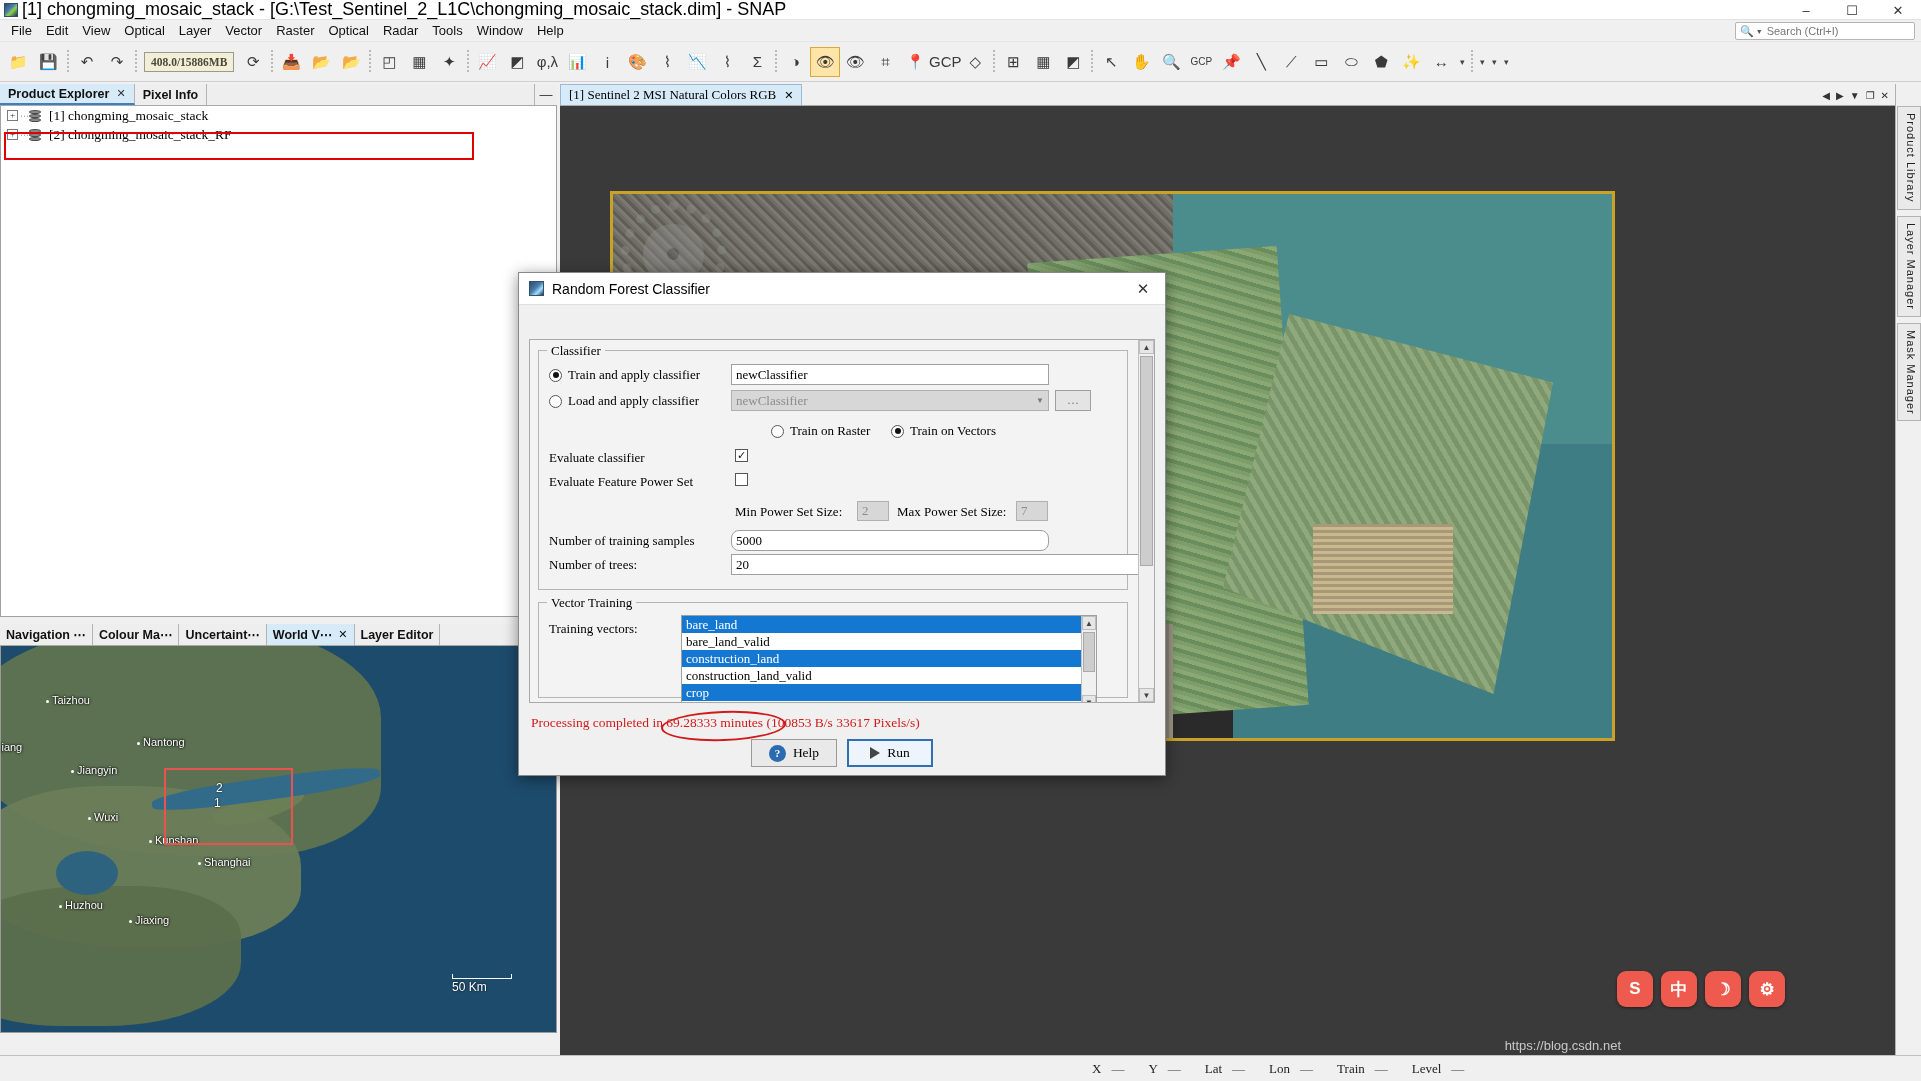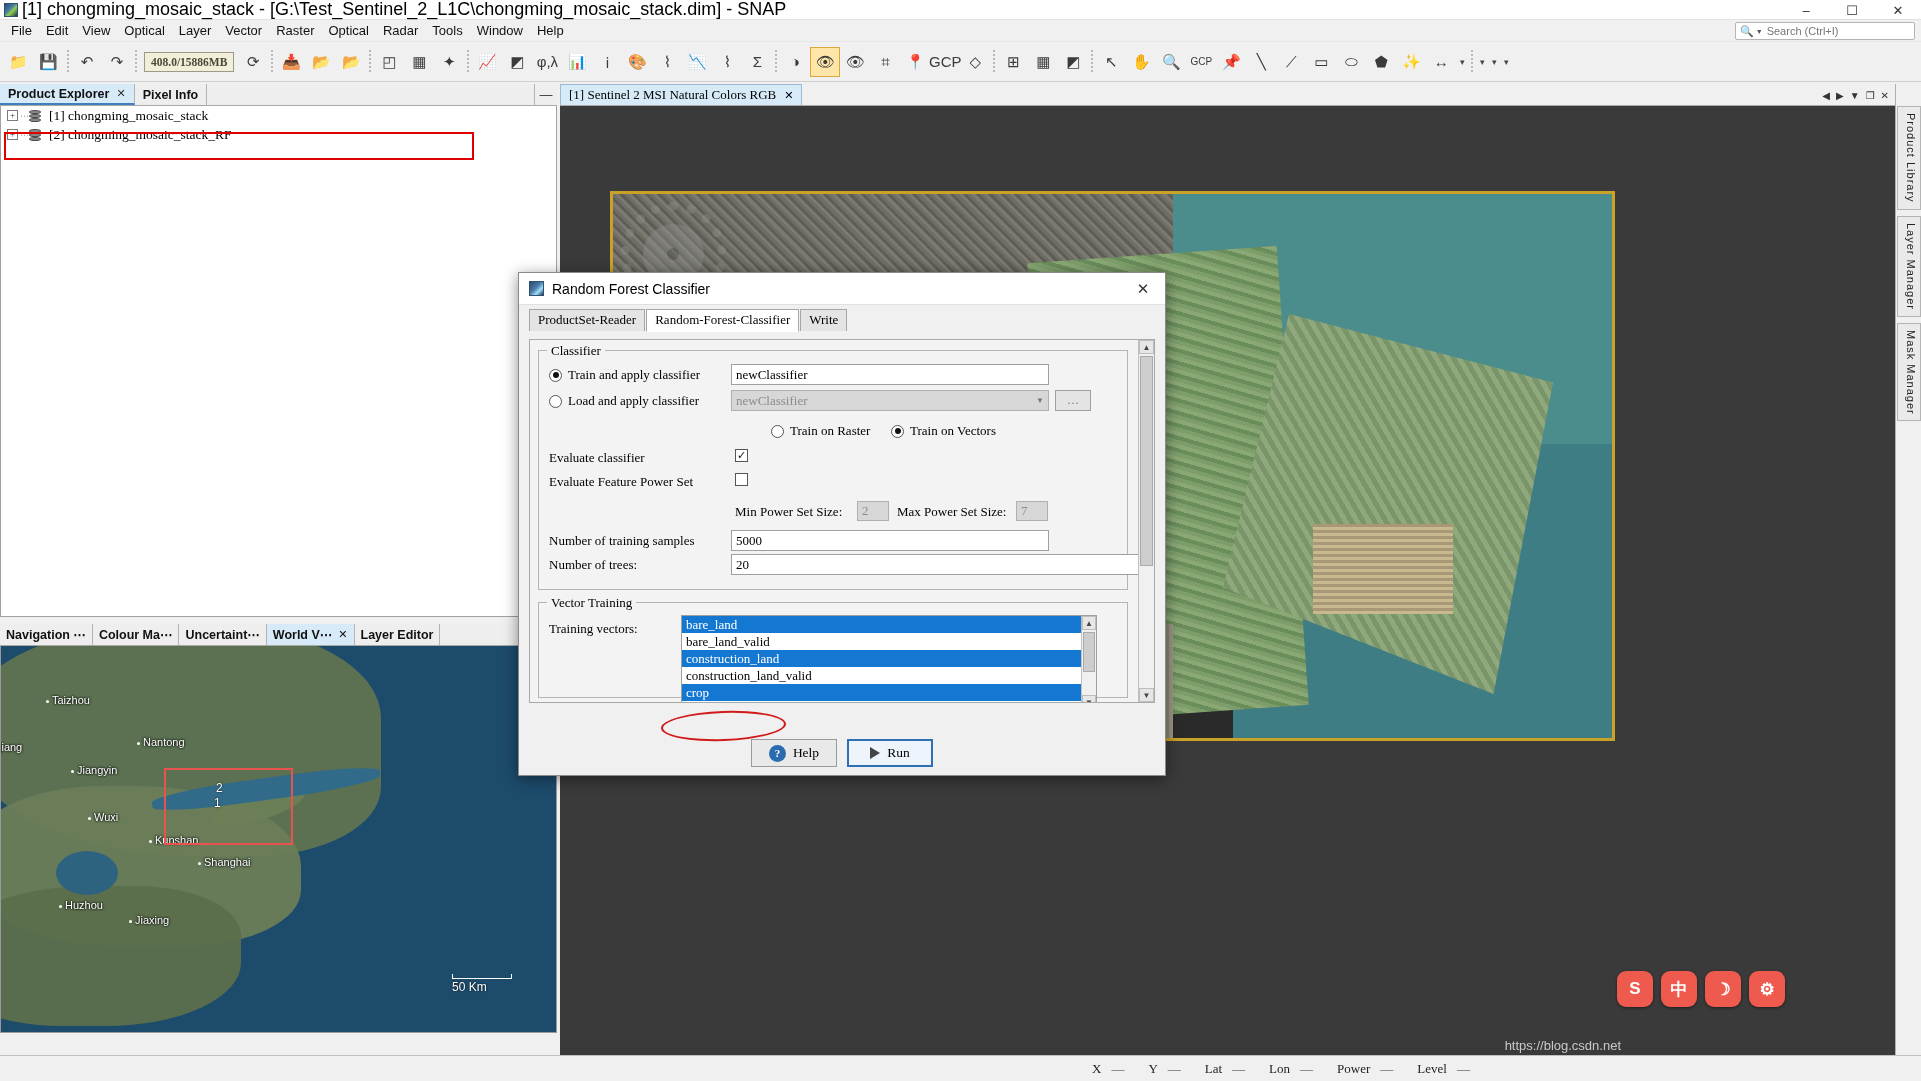--- a/index.html
+++ b/index.html
@@ -556,25 +556,20 @@
     <div class="vtab">Mask Manager</div>
   </div>
 
   <div id="rf-dialog">
     <div id="rf-title">
       <span class="dlgicon"></span>
       <span class="txt">Random Forest Classifier</span>
       <span class="close">✕</span>
     </div>
 
-    <div id="rf-tabs">
-      <div class="rf-tab">ProductSet-Reader</div>
-      <div class="rf-tab sel">Random-Forest-Classifier</div>
-      <div class="rf-tab">Write</div>
-    </div>
 
     <div id="rf-body">
 
       <div class="groupbox" style="left:8px;top:10px;right:26px;height:240px;">
         <span class="gtitle">Classifier</span>
 
         <div style="position:absolute;left:10px;top:16px;display:flex;align-items:center;gap:6px;">
           <span class="radio on"></span>
           <span class="lbl">Train and apply classifier</span>
         </div>
@@ -604,21 +599,21 @@
 
         <span class="lbl" style="position:absolute;left:10px;top:123px;">Evaluate Feature Power Set</span>
         <span class="cbox" style="position:absolute;left:196px;top:122px;"></span>
 
         <span class="lbl" style="position:absolute;left:196px;top:153px;">Min Power Set Size:</span>
         <div class="tfield disabled" style="position:absolute;left:318px;top:150px;width:32px;height:20px;">2</div>
         <span class="lbl" style="position:absolute;left:358px;top:153px;">Max Power Set Size:</span>
         <div class="tfield disabled" style="position:absolute;left:477px;top:150px;width:32px;height:20px;">7</div>
 
         <span class="lbl" style="position:absolute;left:10px;top:182px;">Number of training samples</span>
-        <div class="tfield" style="position:absolute;left:192px;top:179px;width:318px;height:21px;">5000</div>
+        <div class="tfield" style="position:absolute;left:192px;top:179px;width:318px;height:21px;border-radius:8px;">5000</div>
 
         <span class="lbl" style="position:absolute;left:10px;top:206px;">Number of trees:</span>
         <div class="tfield" style="position:absolute;left:192px;top:203px;width:416px;height:21px;">20</div>
       </div>
 
       <div class="groupbox" style="left:8px;top:262px;right:26px;bottom:4px;">
         <span class="gtitle">Vector Training</span>
         <span class="lbl" style="position:absolute;left:10px;top:18px;">Training vectors:</span>
 
         <div class="listbox" style="position:absolute;left:142px;top:12px;width:416px;height:95px;">
@@ -636,20 +631,21 @@
         </div>
       </div>
 
       <div class="vscroll" style="position:absolute;right:0;top:0;bottom:0;width:16px;">
         <div class="arrow">▲</div>
         <div class="thumb" style="top:16px;height:210px;"></div>
         <div class="arrow" style="position:absolute;bottom:0;left:0;right:0;">▼</div>
       </div>
     </div>
 
+    <div id="rf-status">Processing completed in 69.28333 minutes (100853 B/s 33617 Pixels/s)</div>
     <div id="rf-ellipse"></div>
 
     <div id="rf-buttons">
       <div class="dlgbtn">
         <span class="qmark">?</span>
         <span>Help</span>
       </div>
       <div class="dlgbtn primary">
         <span class="playtri"></span>
         <span>Run</span>
@@ -671,21 +667,21 @@
   </div>
   <div class="sfield">
     <span class="slabel">Lat</span>
     <span class="sval">—</span>
   </div>
   <div class="sfield">
     <span class="slabel">Lon</span>
     <span class="sval">—</span>
   </div>
   <div class="sfield">
-    <span class="slabel">Power</span>
+    <span class="slabel">Train</span>
     <span class="sval">—</span>
   </div>
   <div class="sfield">
     <span class="slabel">Level</span>
     <span class="sval">—</span>
   </div>
 </div>
 <div style="position:absolute;right:300px;bottom:28px;color:#c8c8c8;font-size:13px;">https://blog.csdn.net</div>
 
 </body></html>

